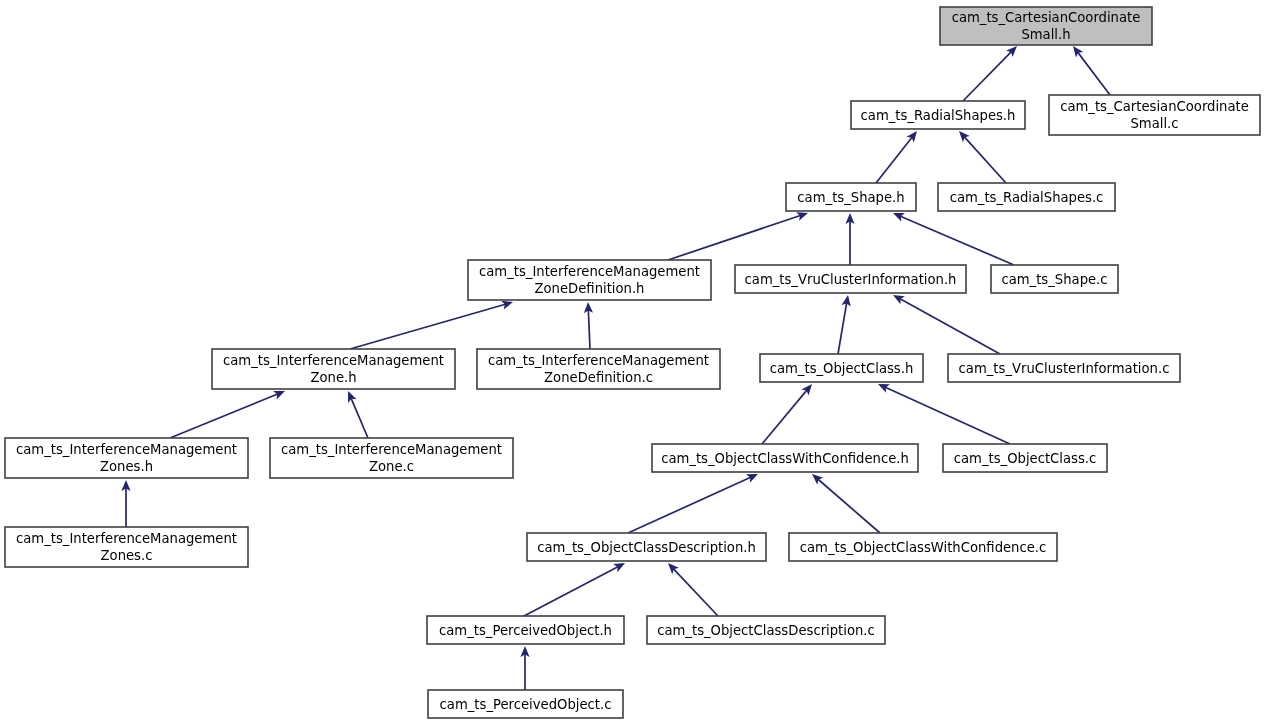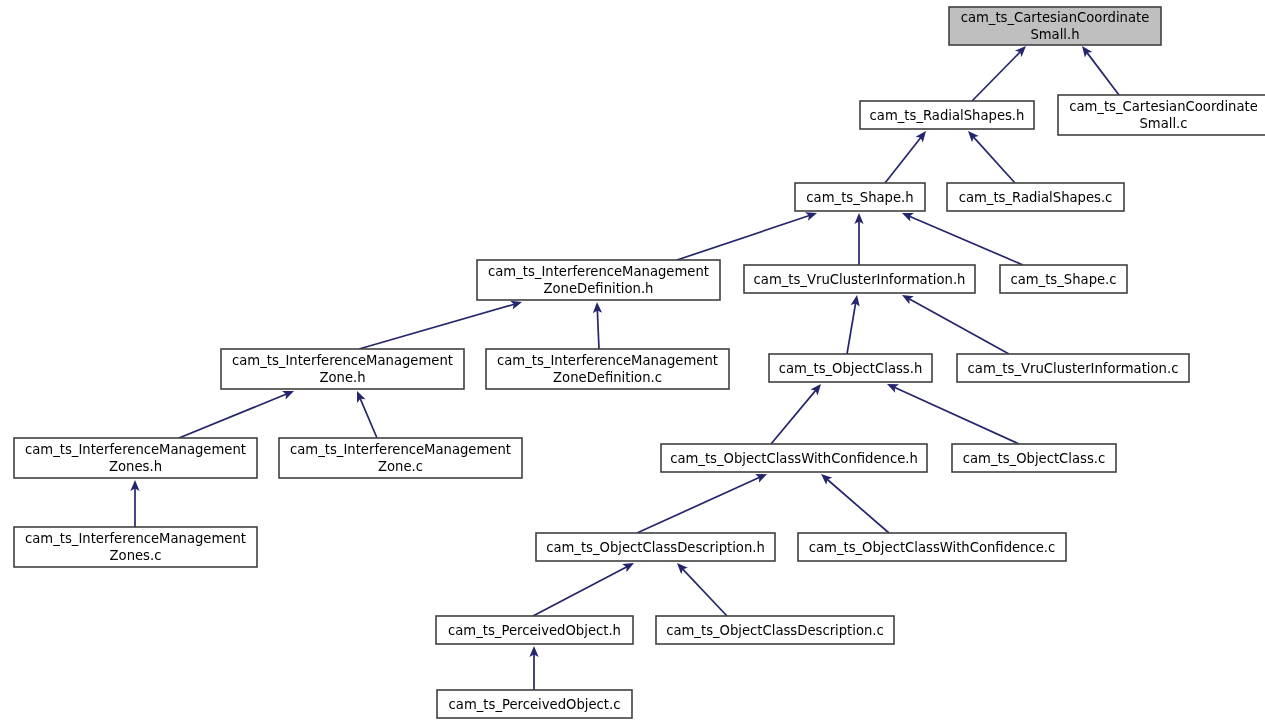--- a/index.html
+++ b/index.html
@@ -6,21 +6,20 @@
     margin: 0;
     padding: 0;
     background: #ffffff;
   }
   #graph-root {
     position: relative;
     width: 1190px;
     height: 723px;
     background: #ffffff;
     font-family: "DejaVu Sans", "Liberation Sans", sans-serif;
-    margin-left: 9px;
   }
   svg.graph-canvas {
     position: absolute;
     left: 0;
     top: 0;
     width: 1265px;
     height: 723px;
   }
   .node-box {
     fill: #ffffff;

